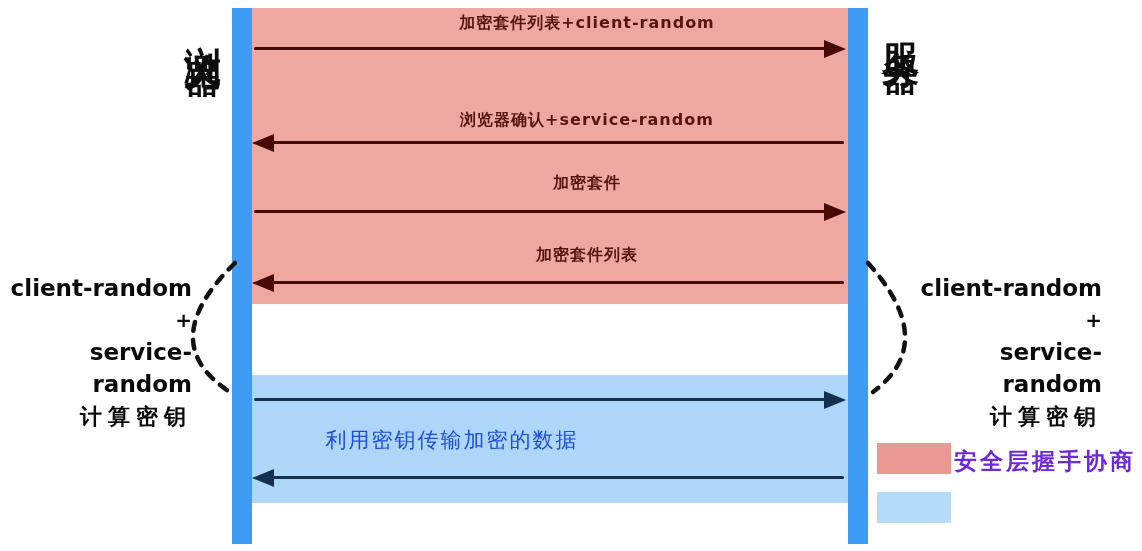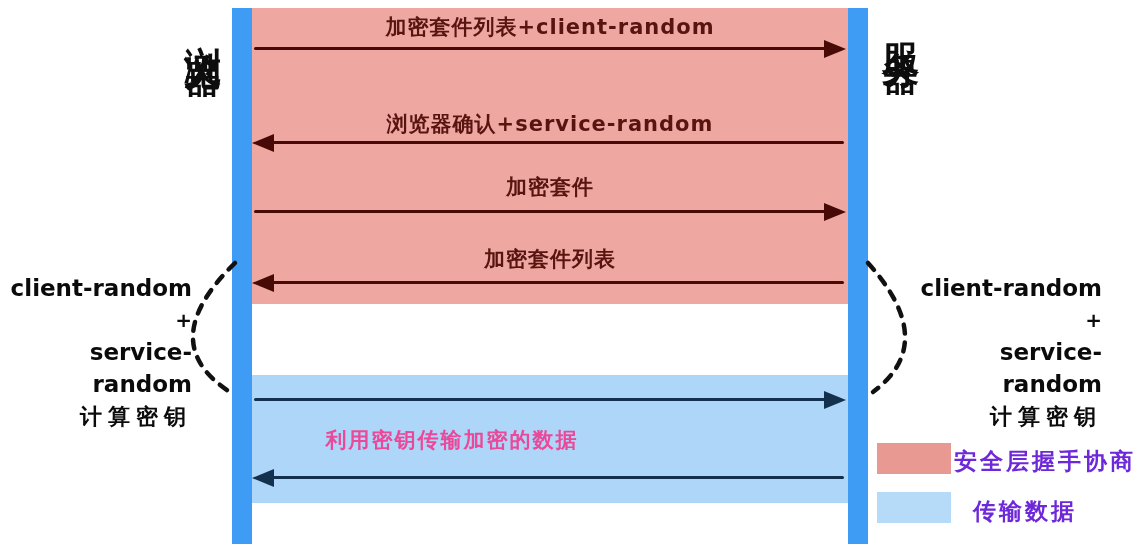--- a/index.html
+++ b/index.html
@@ -23,29 +23,29 @@
     font-size:37px; font-weight:700; color:#0d0d0d;
     writing-mode:vertical-rl; text-orientation:upright; letter-spacing:8px;
     line-height:44px;
   }
   .title-left  { left:180px; top:16px; }
   .title-right { left:878px; top:14px; }
 
   
   .msg-label {
     left:252px; width:596px; text-align:center;
-    font-size:21px; font-weight:600; color:#571410; letter-spacing:1px;
+    font-size:16px; font-weight:600; color:#571410; letter-spacing:1px;padding-left:37px;
   }
   .msg1 { top:13px; }
   .msg2 { top:110px; }
   .msg3 { top:173px; }
   .msg4 { top:245px; }
   .transfer-label {
     left:252px; width:400px; top:426px; text-align:center;
-    font-size:21px; font-weight:700; color:#ec4899; letter-spacing:2px;
+    font-size:21px; font-weight:400; color:#1d4ed8; letter-spacing:2px;
   }
 
   
   .arrow { left:254px; width:590px; height:18px; }
   .arrow .shaft { position:absolute; top:7px; height:3px; background:currentColor; border-radius:2px; }
   .arrow.dir-right .shaft { left:0; right:14px; }
   .arrow.dir-left  .shaft { left:14px; right:0; }
   .arrow .head {
     position:absolute; top:0; width:0; height:0;
     border-top:9px solid transparent; border-bottom:9px solid transparent;
@@ -142,15 +142,14 @@
   </div>
   <div class="abs transfer-label">利用密钥传输加密的数据</div>
   <div class="abs arrow navy dir-left a6">
     <span class="shaft"></span>
     <span class="head"></span>
   </div>
 
   <div class="abs legend-swatch legend-swatch-handshake"></div>
   <div class="abs legend-label legend-label-handshake">安全层握手协商</div>
   <div class="abs legend-swatch legend-swatch-transfer"></div>
-  <div class="abs legend-label legend-label-transfer">传输数据</div>
 
 </div>
 
 </body></html>

